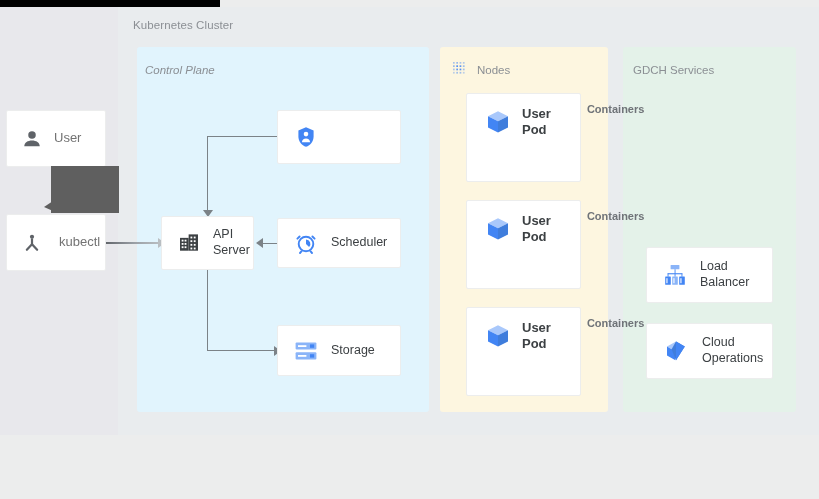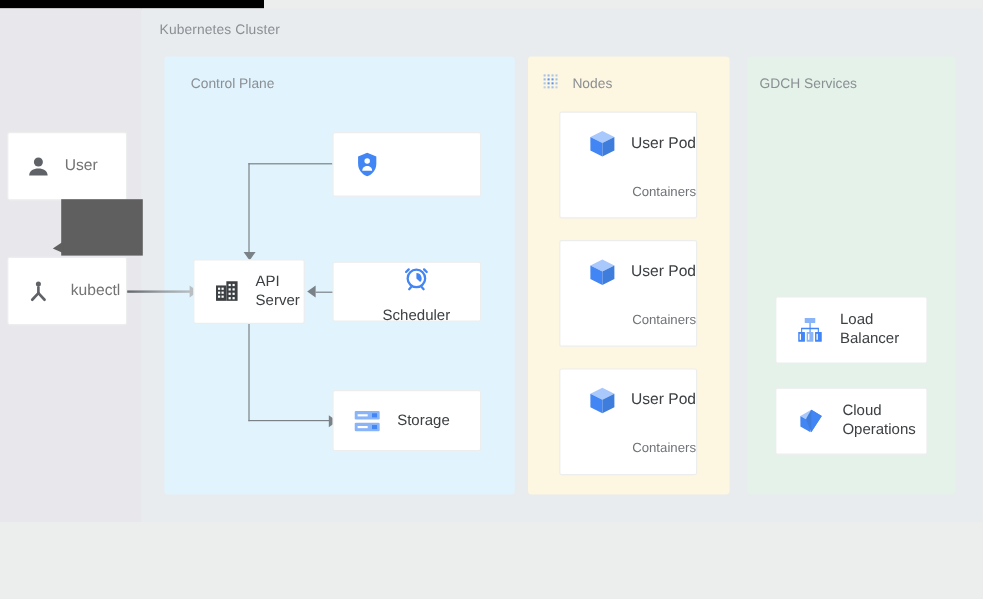--- a/index.html
+++ b/index.html
@@ -96,23 +96,24 @@
     padding-left: 14px;
     gap: 11px;
   }
   .actor-card .lbl { font-size: 13px; color: #737373; }
 
   
   .cp-card { padding-left: 16px; gap: 13px; }
 
   
   .pod-card {
-    flex-direction: column;
-    align-items: flex-end;
+    flex-direction: row;
+    align-items: flex-start;
     padding: 0;
+    font-weight: bold;
   }
   .pod-top {
     display: flex;
     align-items: center;
     gap: 11px;
     padding: 12px 0 11px 18px;
     flex: 1;
   }
   .pod-top .lbl { font-size: 13px; }
   .pod-sep {
@@ -185,21 +186,21 @@
 
 <div id="stage">
 
   <div class="top-strip"></div>
   <div class="left-panel"></div>
   <div class="cluster-panel"></div>
 
   <div class="cluster-title">Kubernetes Cluster</div>
 
   <div class="group group-control"></div>
-  <div class="group-title" style="left:159px; top:64px;">Control Plane</div>
+  <div class="group-title" style="left:145px; top:64px;font-style:italic;">Control Plane</div>
 
   <div class="group group-nodes"></div>
   <div style="position:absolute;left:452px;top:61px;width:16px;height:16px;">
     <svg width="16" height="16" viewBox="0 0 16 16">
       <g fill="#4285f4">
         <rect x="1" y="1" width="1.7" height="1.7" opacity=".45"></rect>
         <rect x="4.3" y="1" width="1.7" height="1.7" opacity=".55"></rect>
         <rect x="7.6" y="1" width="1.7" height="1.7" opacity=".45"></rect>
         <rect x="10.9" y="1" width="1.7" height="1.7" opacity=".4"></rect>
         <rect x="1" y="4.3" width="1.7" height="1.7" opacity=".55"></rect>
@@ -291,21 +292,21 @@
             <rect x="17.2" y="13" width="2" height="2"></rect>
           <rect x="13.6" y="17" width="2" height="2"></rect>
             <rect x="17.2" y="17" width="2" height="2"></rect>
         </g>
       </svg>
     </span>
     <span class="lbl">API
 Server</span>
   </div>
 
-  <div class="card cp-card" style="left:277px; top:218px; width:124px; height:50px;flex-direction:column;">
+  <div class="card cp-card" style="left:277px; top:218px; width:124px; height:50px;">
     <span class="ico">
       <svg width="24" height="24" viewBox="0 0 24 24" fill="none" stroke="#4285f4" stroke-width="1.9">
         <circle cx="12" cy="13" r="7.3"></circle>
         <path d="M12 13 L12 8.6 A4.4 4.4 0 0 1 15.1 16.1 Z" fill="#4285f4" stroke="none"></path>
         <path d="M5.6 5.5 L3.4 7.7" stroke-linecap="round"></path>
         <path d="M18.4 5.5 L20.6 7.7" stroke-linecap="round"></path>
         <path d="M7.6 20.2 L6 22" stroke-linecap="round"></path>
         <path d="M16.4 20.2 L18 22" stroke-linecap="round"></path>
       </svg>
     </span>

